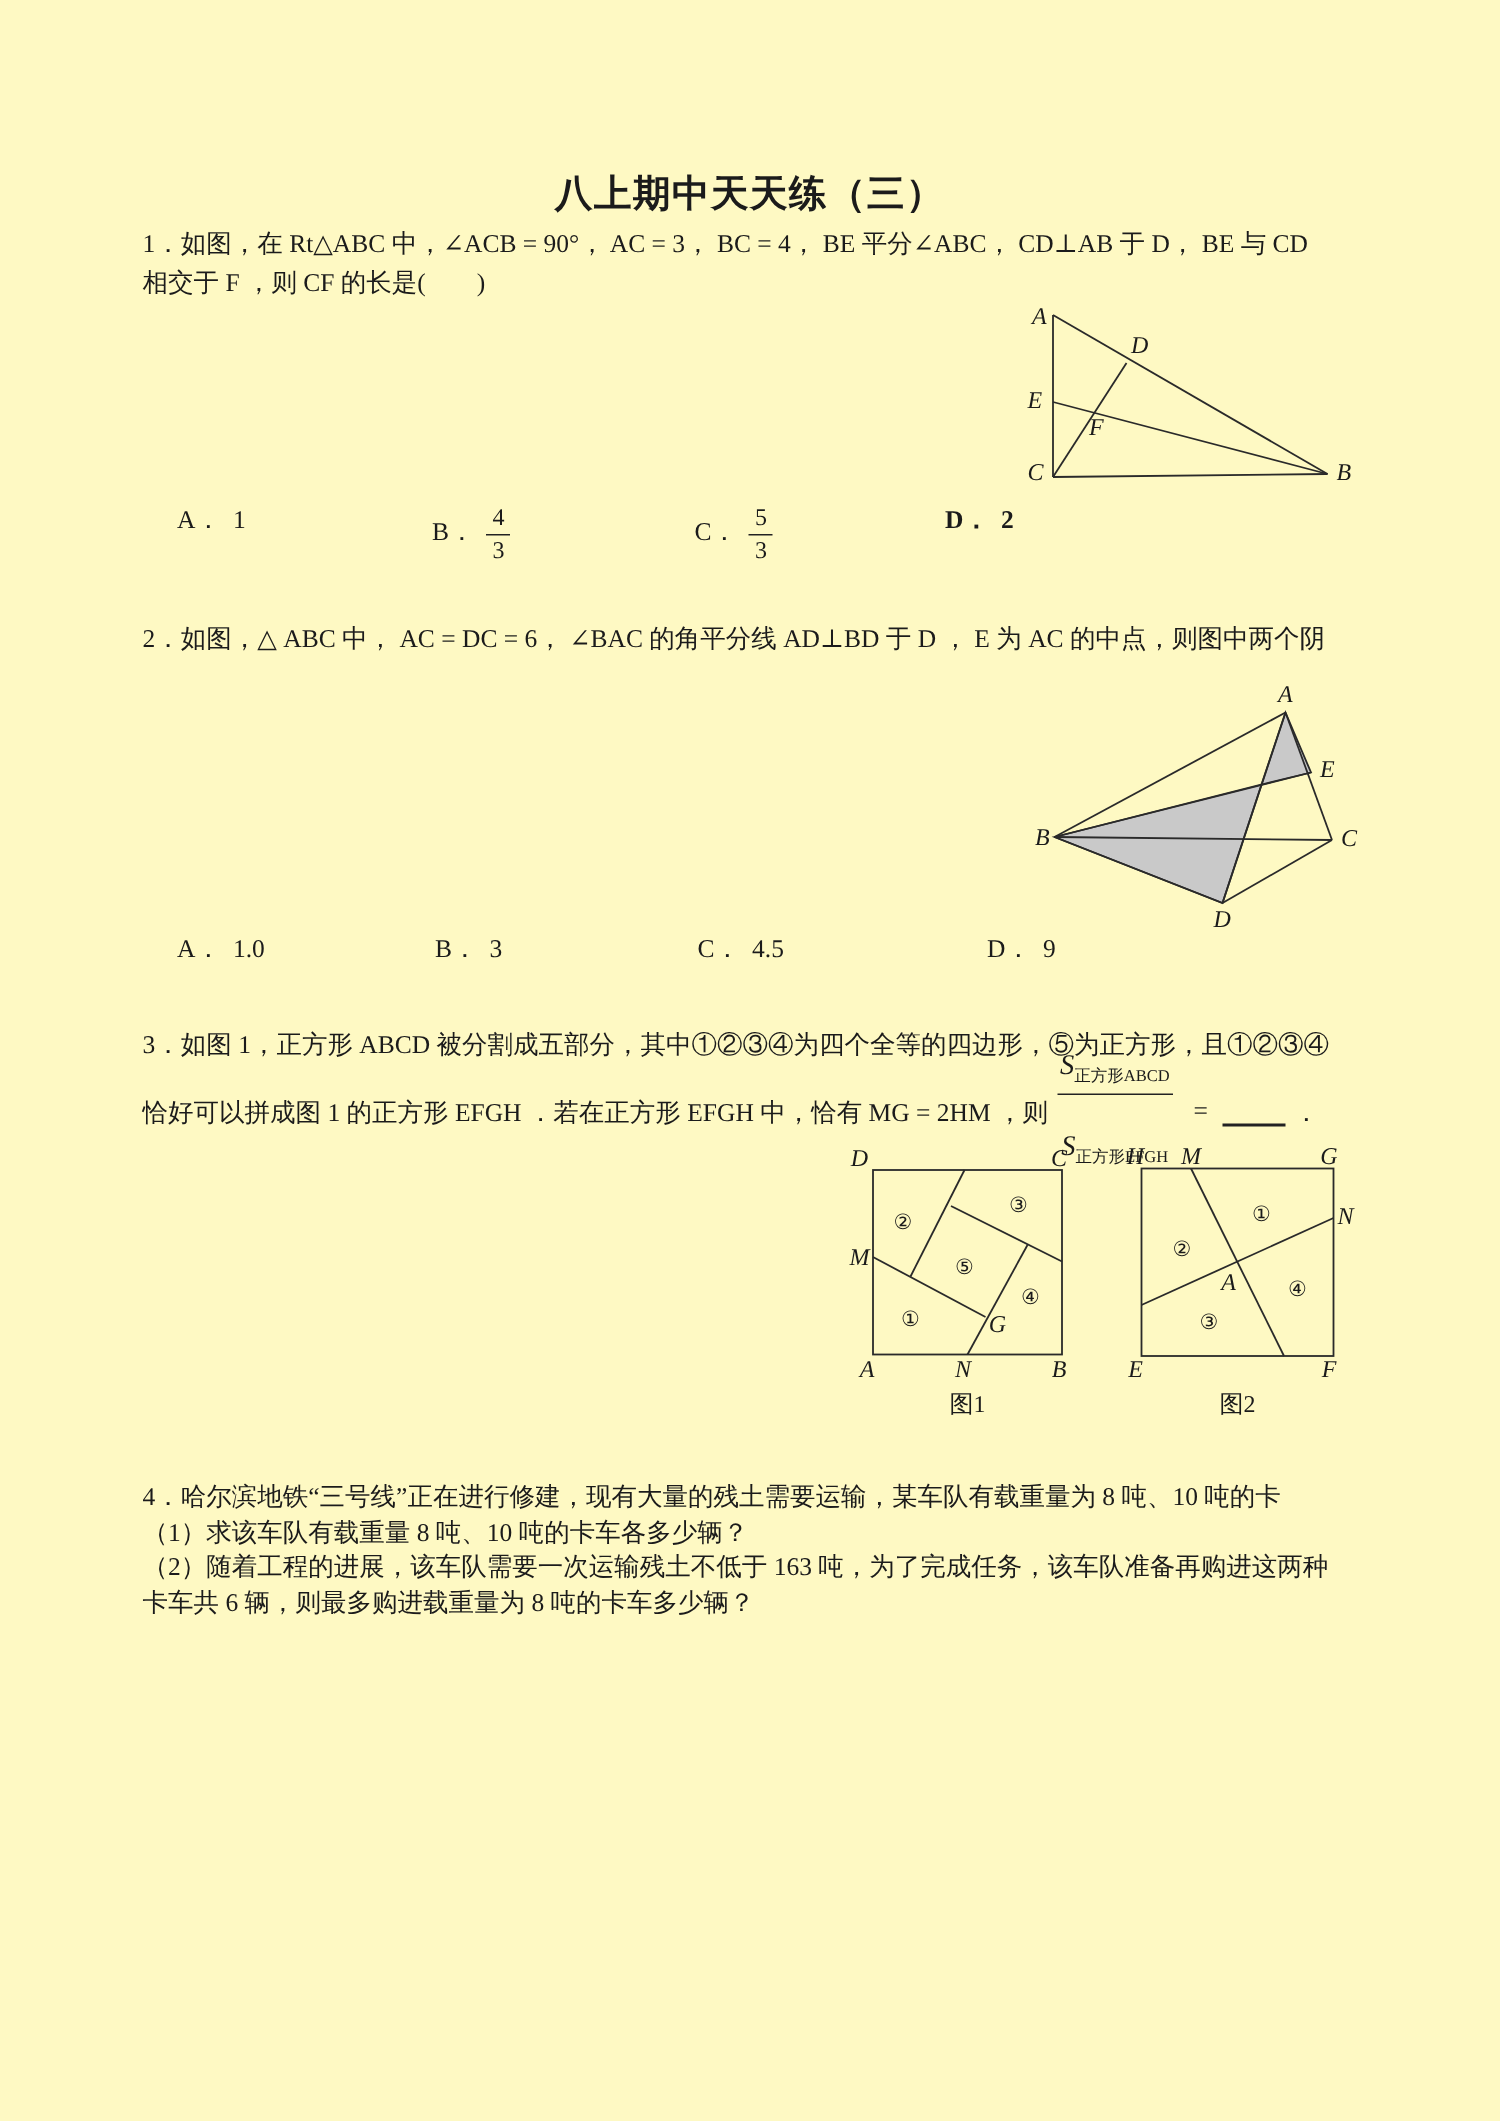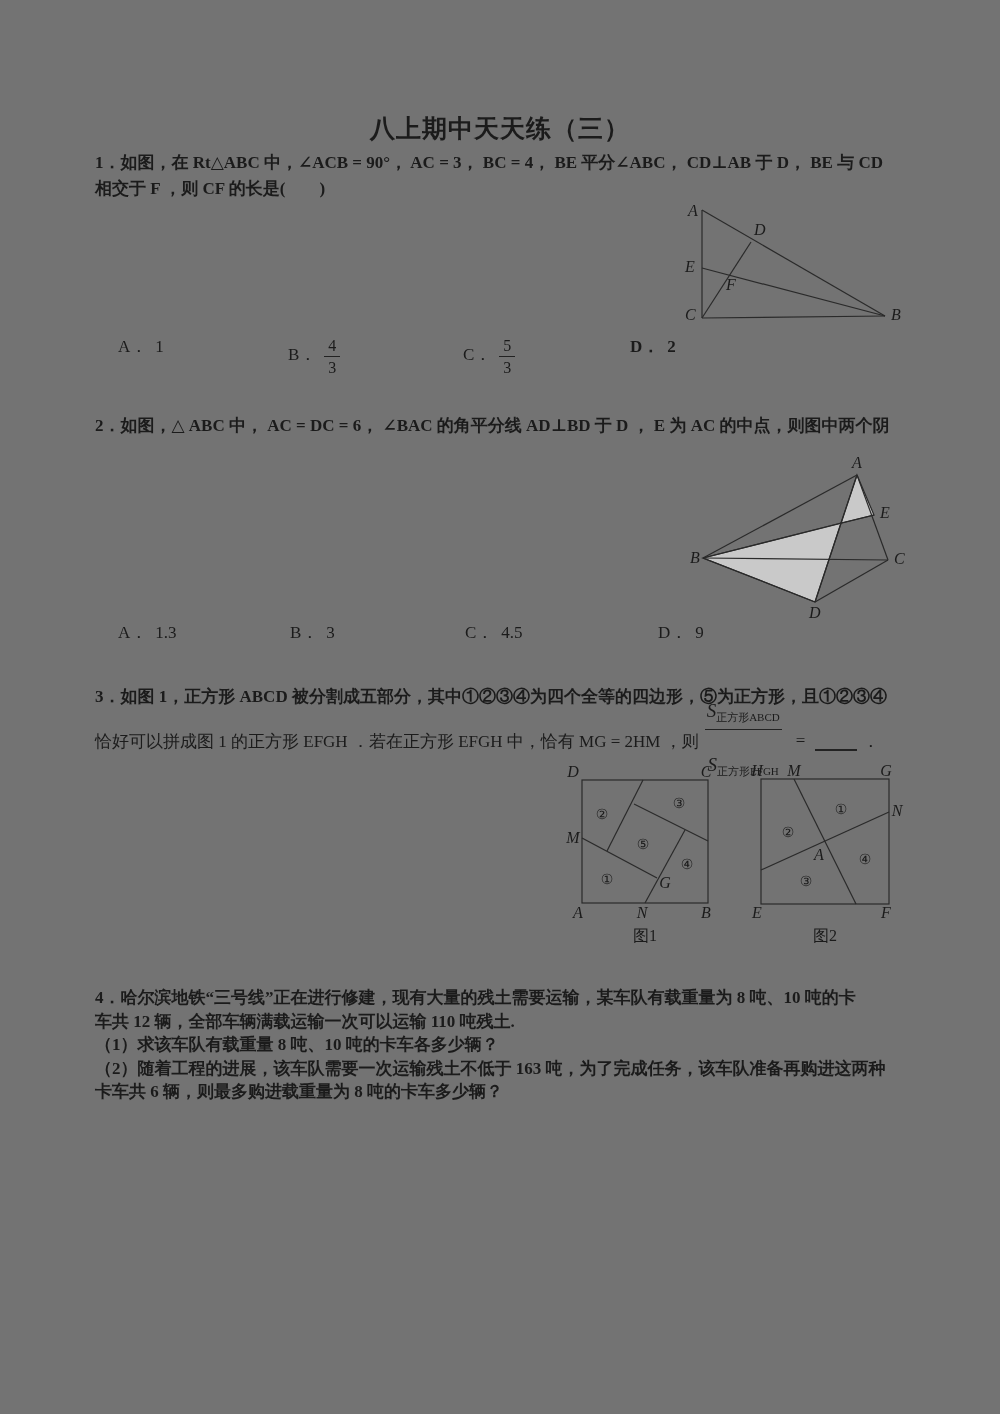--- a/index.html
+++ b/index.html
@@ -1,22 +1,22 @@
 <!DOCTYPE html>
 <html><head>
 <meta charset="utf-8">
 <style>
   html,body{margin:0;padding:0;background:#ffffff;}
-  #page{position:relative;width:1000px;height:1414px;background:#737373;overflow:hidden;
+  #page{position:relative;width:1000px;height:1414px;background:#fef9c3;overflow:hidden;
         font-family:"Liberation Serif","DejaVu Serif",serif;color:#1b1b1b;}
   .title{position:absolute;left:0;top:112px;width:1000px;text-align:center;
          font-family:"Liberation Sans","DejaVu Sans",sans-serif;
          font-weight:bold;font-size:25px;letter-spacing:1px;}
   .para{position:absolute;font-size:17px;white-space:nowrap;}
-  .para div{height:26px;line-height:26px;font-weight:bold;}
+  .para div{height:26px;line-height:26px;}
   .para-tight div{height:23.5px;line-height:23.5px;}
   .opt{position:absolute;font-size:17px;line-height:22px;white-space:nowrap;}
   .opt .lbl{margin-right:8px;}
   .frac{display:inline-block;vertical-align:middle;text-align:center;font-size:16px;}
   .frac .num{display:block;border-bottom:1.4px solid #222;padding:0 4px 1px 4px;line-height:19px;}
   .frac .den{display:block;padding-top:1px;line-height:19px;}
   .q3line2{position:absolute;left:95px;top:712px;height:58px;display:flex;align-items:center;
            font-size:17px;white-space:nowrap;}
   .sfrac{display:inline-flex;flex-direction:column;align-items:center;margin:0 6px;gap:24px;}
   .sfrac .srow{line-height:22px;padding:0 2px;}
@@ -87,21 +87,21 @@
     <line x1="167" y1="25" x2="125" y2="152"></line>
     <line x1="13" y1="108" x2="184" y2="65"></line>
     <text class="pt" x="162" y="18">A</text>
     <text class="pt" x="190" y="68">E</text>
     <text class="pt" x="0" y="113">B</text>
     <text class="pt" x="204" y="114">C</text>
     <text class="pt" x="119" y="168">D</text>
   </svg>
 
   <div class="opt" style="left:118px;top:622px;">
-    <span class="lbl">A．</span><span>1.3</span>
+    <span class="lbl">A．</span><span>1.0</span>
   </div>
   <div class="opt" style="left:290px;top:622px;">
     <span class="lbl">B．</span><span>3</span>
   </div>
   <div class="opt" style="left:465px;top:622px;">
     <span class="lbl">C．</span><span>4.5</span>
   </div>
   <div class="opt" style="left:630px;top:622px;margin-left:28px;">
     <span class="lbl">D．</span><span>9</span>
   </div>
@@ -154,19 +154,18 @@
     <text class="pt" x="74" y="95" text-anchor="middle">A</text>
     <text class="rg" x="96" y="49" text-anchor="middle">①</text>
     <text class="rg" x="43" y="72" text-anchor="middle">②</text>
     <text class="rg" x="61" y="121" text-anchor="middle">③</text>
     <text class="rg" x="120" y="99" text-anchor="middle">④</text>
   </svg>
   <div class="figcap" style="left:745px;">图2</div>
 
   <div class="para para-tight" style="left:95px;top:986px;">
     <div>4．哈尔滨地铁“三号线”正在进行修建，现有大量的残土需要运输，某车队有载重量为 8 吨、10 吨的卡</div>
-    <div>车共 12 辆，全部车辆满载运输一次可以运输 110 吨残土.</div>
     <div>（1）求该车队有载重量 8 吨、10 吨的卡车各多少辆？</div>
     <div>（2）随着工程的进展，该车队需要一次运输残土不低于 163 吨，为了完成任务，该车队准备再购进这两种</div>
     <div>卡车共 6 辆，则最多购进载重量为 8 吨的卡车多少辆？</div>
   </div>
 
 </div>
 
 </body></html>

